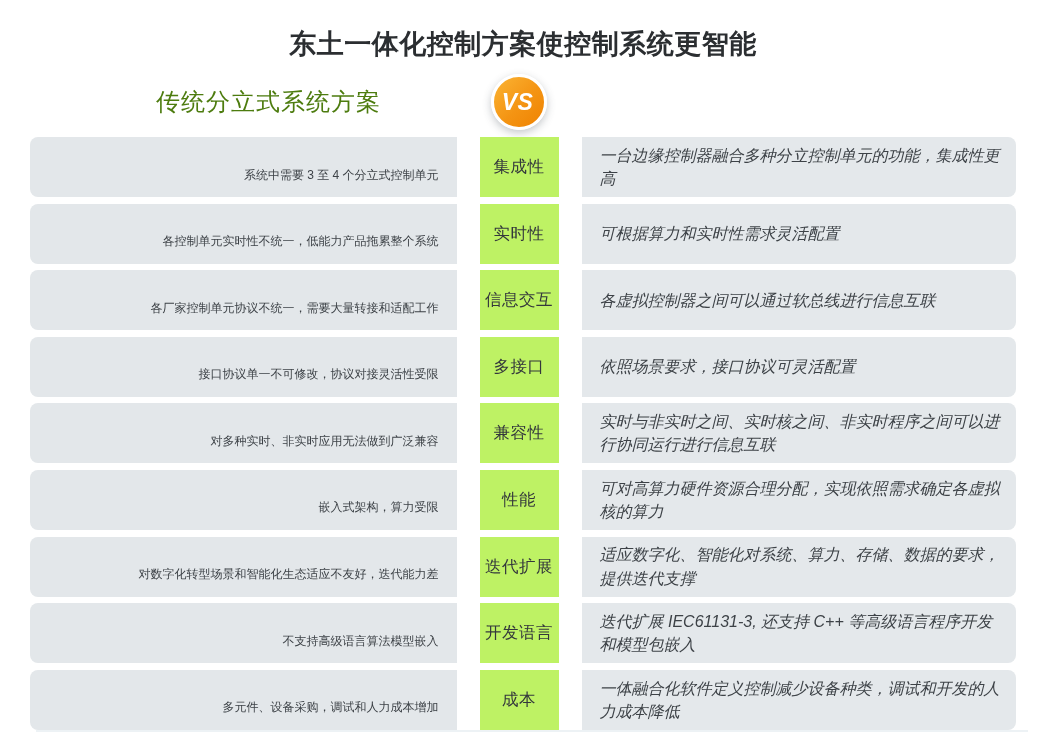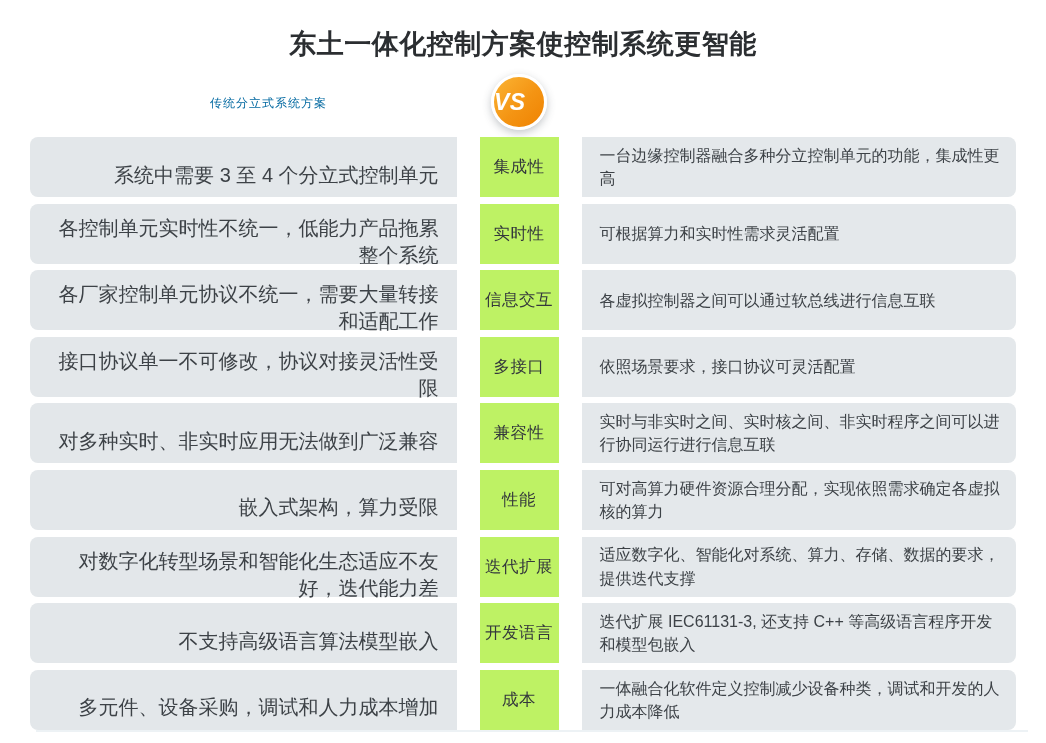--- a/index.html
+++ b/index.html
@@ -23,32 +23,32 @@
     display: flex;
     align-items: center;
     margin-top: 10px;
     height: 62px;
     margin-bottom: 4px;
   }
   .header-left  { width: 432px; text-align: center; }
   .header-mid   { width: 102px; margin: 0 6px; display: flex; justify-content: center; }
   .header-right { width: 440px; text-align: center; }
   .col-header {
-    font-size: 12px;
-    color: #0369a1;
+    font-size: 24px;
+    color: #4d7c0f;
     letter-spacing: 1px;
     margin-left: 45px;
   }
   .vs-badge {
     width: 56px; height: 56px;
     border-radius: 50%;
     background: linear-gradient(135deg, #fbb434 0%, #f49413 55%, #ef8201 100%);
     border: 3px solid #ffffff;
     box-shadow: 0 3px 9px rgba(60,70,80,0.30);
-    display: flex; align-items: center; 
+    display: flex; align-items: center; justify-content: center;
   }
   .vs-text {
     color: #ffffff;
     font-size: 23px;
     font-weight: 700;
     font-style: italic;
     padding-right: 3px;
     letter-spacing: 0.5px;
   }
   .row {
@@ -56,21 +56,21 @@
     height: 60px;
     margin-bottom: 6.6px;
   }
   .cell-left {
     width: 432px;
     background: #e3e7ea;
     border-radius: 8px 0 0 8px;
     display: flex; align-items: center; justify-content: flex-end;
     text-align: right;
     padding: 16px 18px 0 14px;
-    font-size: 20px;
+    font-size: 12px;
     color: #3d4247;
   }
   .cell-mid {
     width: 80px;
     margin: 0 23px;
     background: #bef264;
     display: flex; align-items: center; justify-content: center;
     font-size: 16.5px;
     color: #34383c;
     letter-spacing: 0.5px;
@@ -79,20 +79,21 @@
   .cell-right {
     width: 440px;
     background: #e4e8eb;
     border-radius: 0 8px 8px 0;
     display: flex; align-items: center; justify-content: flex-start;
     text-align: left;
     padding: 0 14px 0 18px;
     font-size: 16px;
     line-height: 1.45;
     color: #3d4247;
+    font-style: italic;
   }
   .bottom-line {
     position: absolute;
     left: 36px;
     top: 730px;
     width: 992px;
     height: 2px;
     background: #edf2f5;
   }
 </style>

